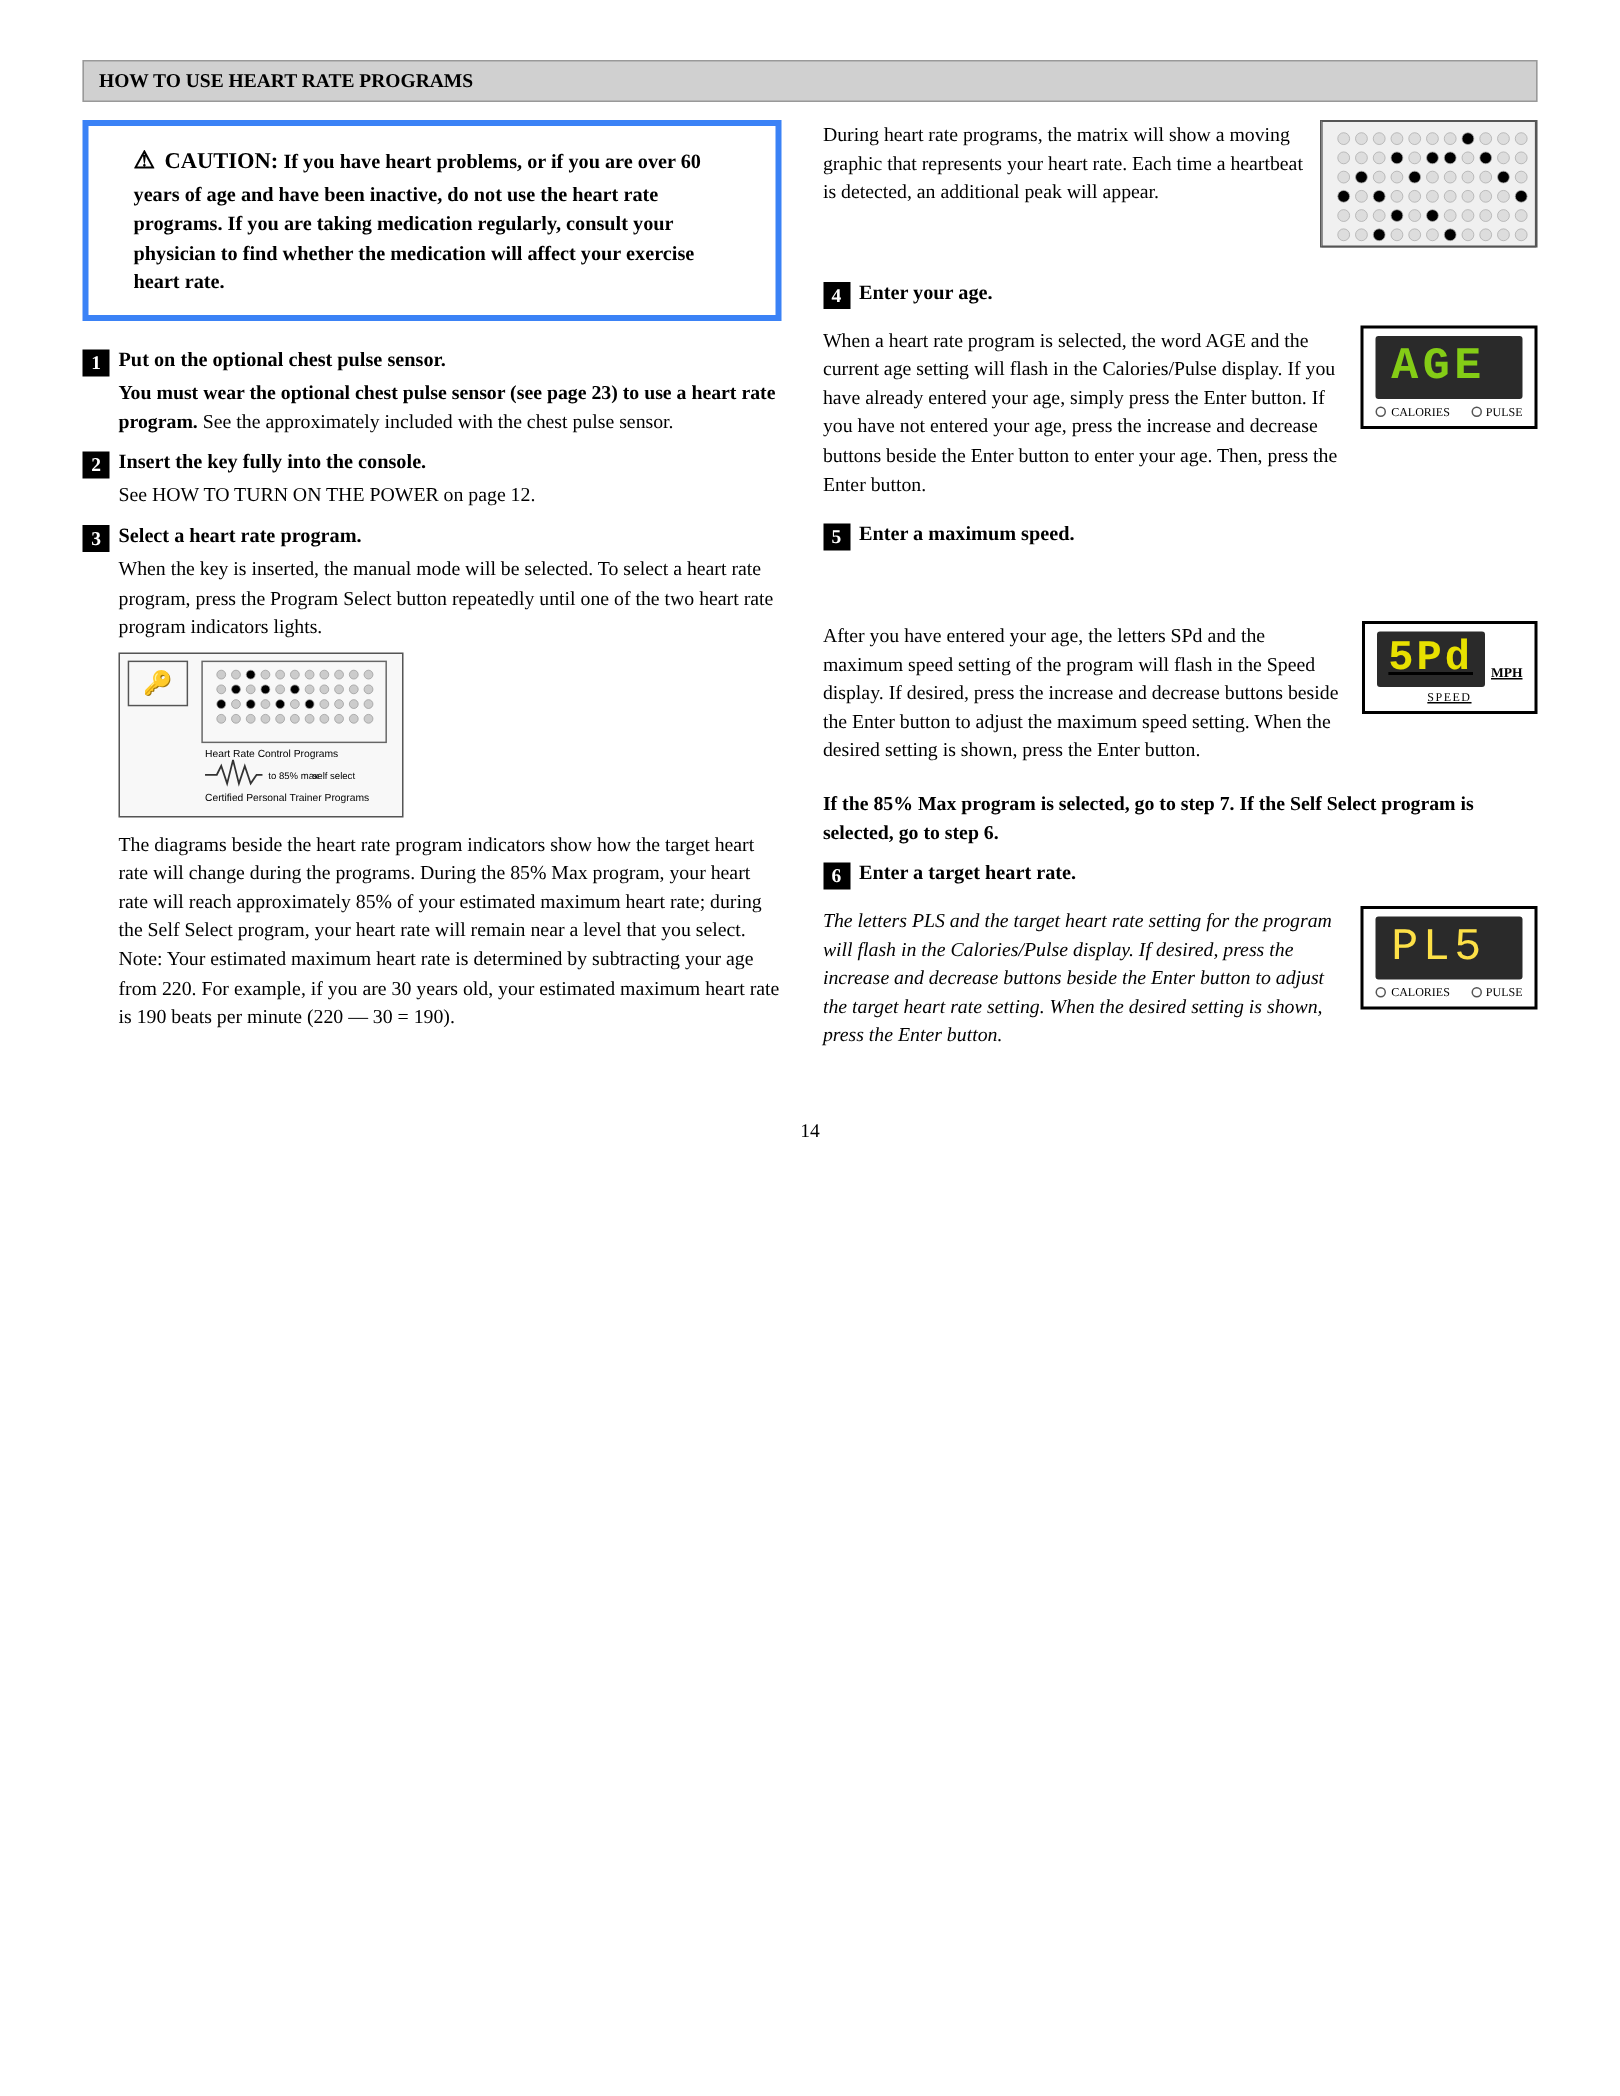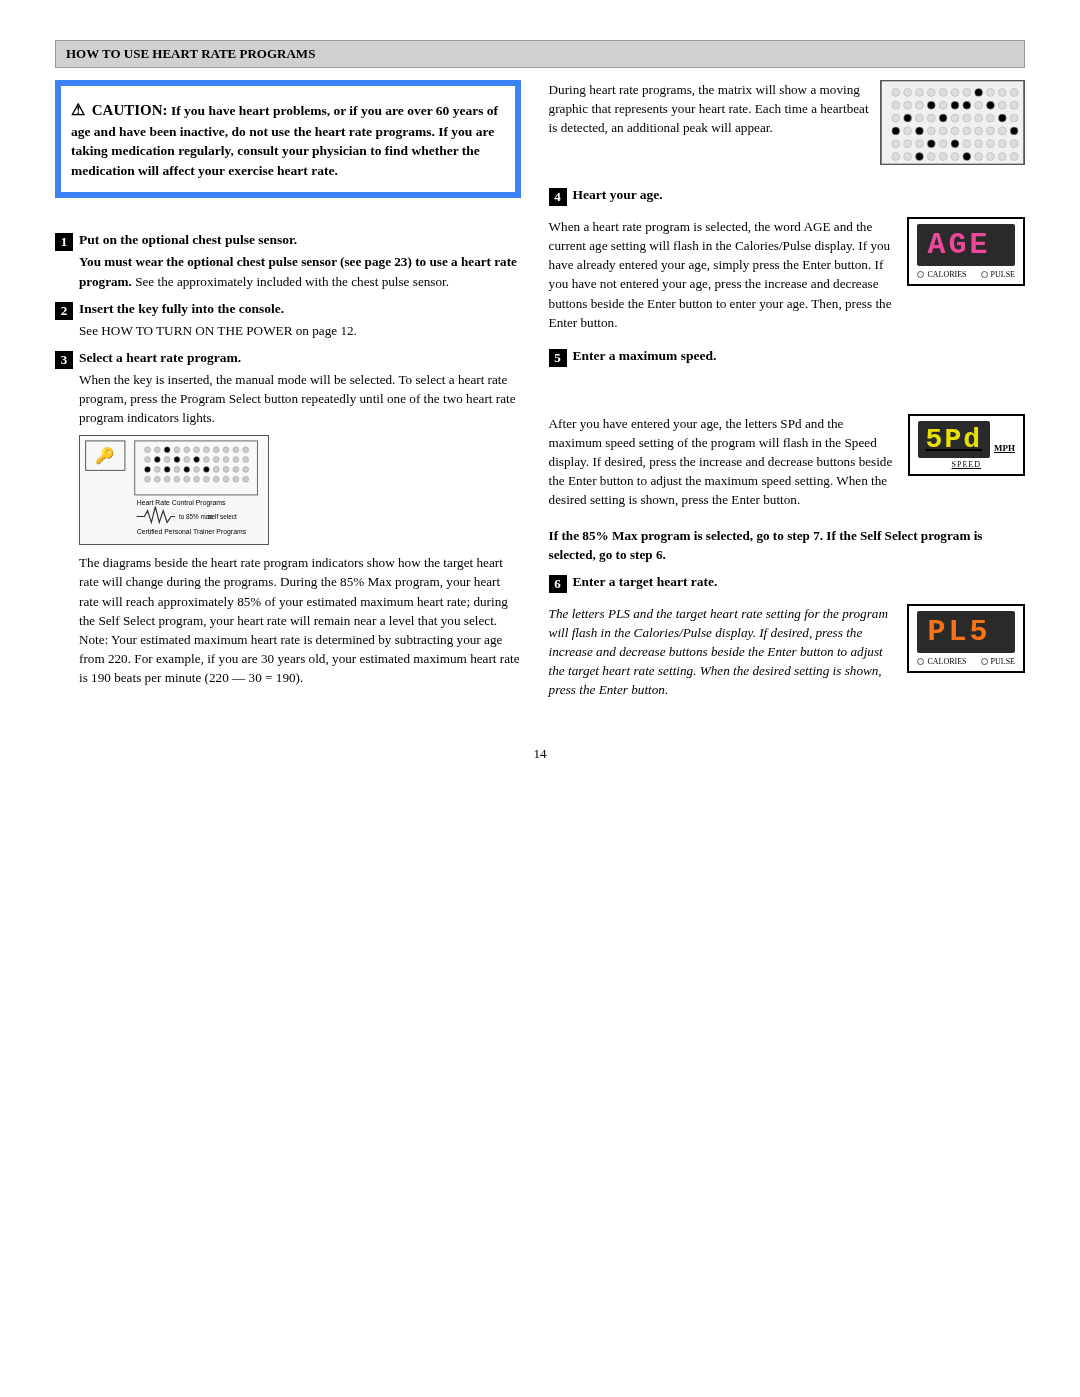--- a/index.html
+++ b/index.html
@@ -41,23 +41,23 @@
       border: 1px solid #999;
       padding: 5px 10px;
       font-weight: bold;
       font-size: 13px;
       text-align: left;
       margin-bottom: 12px;
     }
 
     
     .caution-box {
-      border: 6px solid #3b82f6;
-      padding: 12px 10px;
-      margin-bottom: 34px;
+      border: 4px solid #3b82f6;
+      padding: 12px 30px;
+      margin-bottom: 18px;
     }
 
     .caution-title {
       font-size: 15px;
       font-weight: bold;
     }
 
     .caution-icon {
       font-size: 16px;
       margin-right: 3px;
@@ -376,28 +376,28 @@
             <circle cx="135" cy="77" r="4" fill="#ddd" stroke="#aaa" stroke-width="0.5"></circle>
           </svg>
         </div>
         <p style="font-size:13.2px; line-height:1.45;">During heart rate programs, the matrix will show a moving graphic that represents your heart rate. Each time a heartbeat is detected, an additional peak will appear.</p>
       </div>
 
       <div class="right-col-step" style="margin-top:14px;">
         <div class="step">
           <div class="step-number">4</div>
           <div class="step-content">
-            <div class="step-title">Heart your age.</div>
+            <div class="step-title">Enter your age.</div>
           </div>
         </div>
         <div class="clearfix">
 
           <div style="float:right; margin: 0 0 8px 12px; display:flex; flex-direction:column; align-items:center;">
             <div style="border:2px solid #000; padding:5px 8px; background:#fff;">
-              <div style="background:#2a2a2a; color:#ec4899; font-family:'Courier New',monospace; font-size:30px; font-weight:bold; padding:4px 10px; letter-spacing:3px; border-radius:2px;">
+              <div style="background:#2a2a2a; color:#84cc16; font-family:'Courier New',monospace; font-size:30px; font-weight:bold; padding:4px 10px; letter-spacing:3px; border-radius:2px;">
                 <span>AGE</span>
               </div>
               <div style="display:flex; gap:14px; justify-content:center; margin-top:4px;">
                 <div style="display:flex; align-items:center; gap:3px; font-size:8px;">
                   <span style="width:7px;height:7px;border-radius:50%;border:1px solid #555;display:inline-block;"></span>
                   <span>CALORIES</span>
                 </div>
                 <div style="display:flex; align-items:center; gap:3px; font-size:8px;">
                   <span style="width:7px;height:7px;border-radius:50%;border:1px solid #555;display:inline-block;"></span>
                   <span>PULSE</span>
@@ -439,21 +439,21 @@
         <div class="step">
           <div class="step-number">6</div>
           <div class="step-content">
             <div class="step-title">Enter a target heart rate.</div>
           </div>
         </div>
         <div class="clearfix">
 
           <div style="float:right; margin: 0 0 8px 12px; display:flex; flex-direction:column; align-items:center;">
             <div style="border:2px solid #000; padding:5px 8px; background:#fff;">
-              <div style="background:#2a2a2a; color:#f97316; font-family:'Courier New',monospace; font-size:30px; font-weight:bold; padding:4px 10px; letter-spacing:3px; border-radius:2px;">
+              <div style="background:#2a2a2a; color:#fde047; font-family:'Courier New',monospace; font-size:30px; font-weight:normal; padding:4px 10px; letter-spacing:3px; border-radius:2px;">
                 <span>PL5</span>
               </div>
               <div style="display:flex; gap:14px; justify-content:center; margin-top:4px;">
                 <div style="display:flex; align-items:center; gap:3px; font-size:8px;">
                   <span style="width:7px;height:7px;border-radius:50%;border:1px solid #555;display:inline-block;"></span>
                   <span>CALORIES</span>
                 </div>
                 <div style="display:flex; align-items:center; gap:3px; font-size:8px;">
                   <span style="width:7px;height:7px;border-radius:50%;border:1px solid #555;display:inline-block;"></span>
                   <span>PULSE</span>

